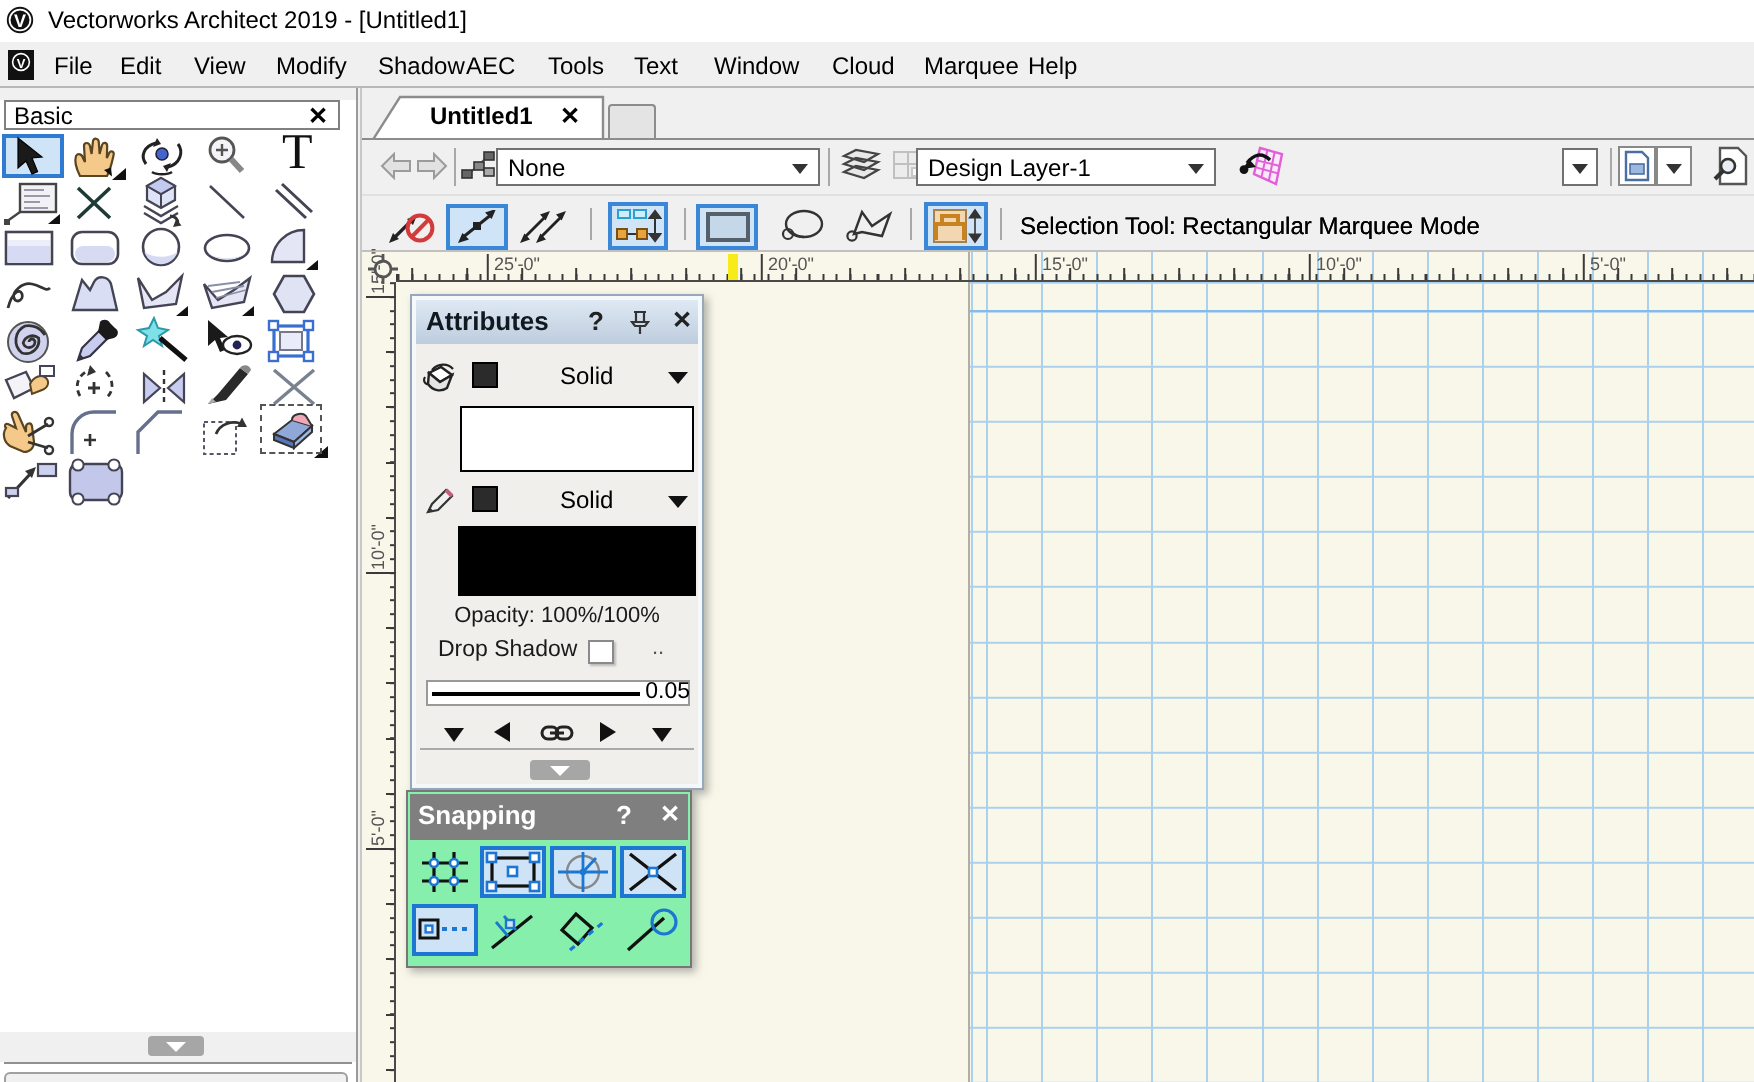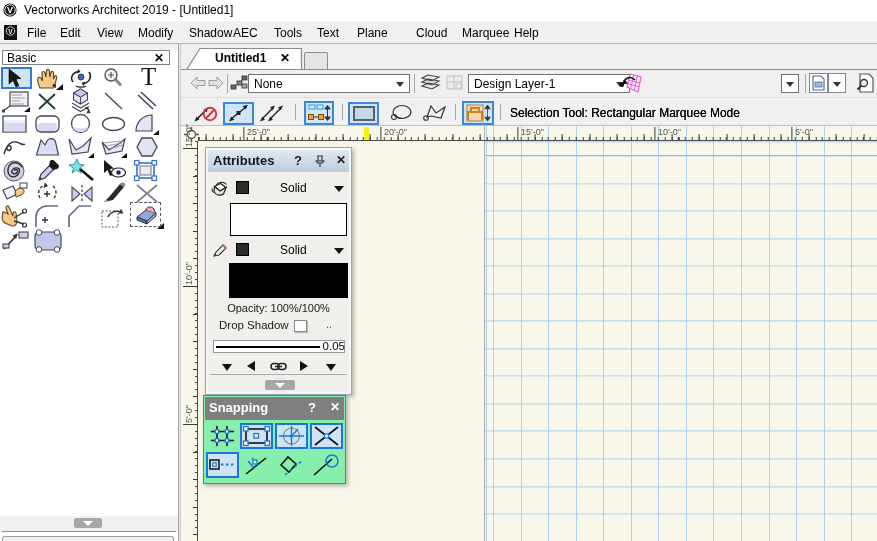--- a/index.html
+++ b/index.html
@@ -114,21 +114,21 @@
     <text x="6.5" y="9" font-size="6.5" font-weight="bold" fill="#fff" text-anchor="middle" font-family="Liberation Sans">V</text>
   </svg>
   <div class="mitem" style="left:27px">File</div>
   <div class="mitem" style="left:60px">Edit</div>
   <div class="mitem" style="left:97px">View</div>
   <div class="mitem" style="left:138px">Modify</div>
   <div class="mitem" style="left:189px">Shadow</div>
   <div class="mitem" style="left:233px">AEC</div>
   <div class="mitem" style="left:274px">Tools</div>
   <div class="mitem" style="left:317px">Text</div>
-  <div class="mitem" style="left:357px">Plane</div>
+  <div class="mitem" style="left:357px">Window</div>
   <div class="mitem" style="left:416px">Cloud</div>
   <div class="mitem" style="left:462px">Marquee</div>
   <div class="mitem" style="left:514px">Help</div>
 </div>
 
 <div id="leftcol">
   <div class="topstrip"></div>
   <div id="basic-hdr">Basic<span class="bx">✕</span></div>
   <div id="selbox1"></div>
   <div id="toolicons">
@@ -354,21 +354,21 @@
       </div>
   <div class="tsep" style="left:233px;top:4px;height:19px"></div>
   <svg class="abs" style="left:239px;top:3px" width="21" height="19" viewBox="0 0 21 19">
     <path d="M2 5 L8 2 L19 4 L12 8 Z M2 9 L8 6 L19 8 L12 12 Z M2 13 L8 10 L19 12 L12 16 Z" fill="#e8e8e8" stroke="#444" stroke-width="1.1"></path>
   </svg>
   <svg class="abs" style="left:264px;top:4px" width="19" height="18" viewBox="0 0 19 18">
     <rect x="2" y="2" width="15" height="13" fill="#ececec" stroke="#c0c0c0" stroke-width="1"></rect>
     <path d="M2 8 H17 M9 2 V15" stroke="#c0c0c0" stroke-width="1"></path>
     <rect x="11" y="10" width="5" height="4" fill="#f8f8f8" stroke="#c8c8c8"></rect>
   </svg>
-  <div class="combo" style="left:287px;top:4px;width:162px">
+  <div class="combo" style="left:277px;top:4px;width:150px">
         <span class="ctext">Design Layer-1</span>
         <span class="carr"></span>
       </div>
   <svg class="abs" style="left:438px;top:2px" width="24" height="22" viewBox="0 0 24 22">
     <path d="M11 2 L22 5 L19 20 L8 15 Z" fill="#fce8fa" stroke="#e060d8" stroke-width="1.2"></path>
     <path d="M14.7 3 L11.7 16.7 M18.3 4 L15.4 18.4 M9.9 8.3 L20.9 11 M9 11.7 L20 14.7" stroke="#e060d8" stroke-width="1"></path>
     <path d="M16 8 C12 4 8 5 4.5 9.5" stroke="#111" stroke-width="1.7" fill="none"></path>
     <path d="M2.5 12.5 L9 11.5 L5.5 7.5 Z" fill="#111"></path>
     <circle cx="3" cy="12.8" r="2.2" fill="#111"></circle>
   </svg>

